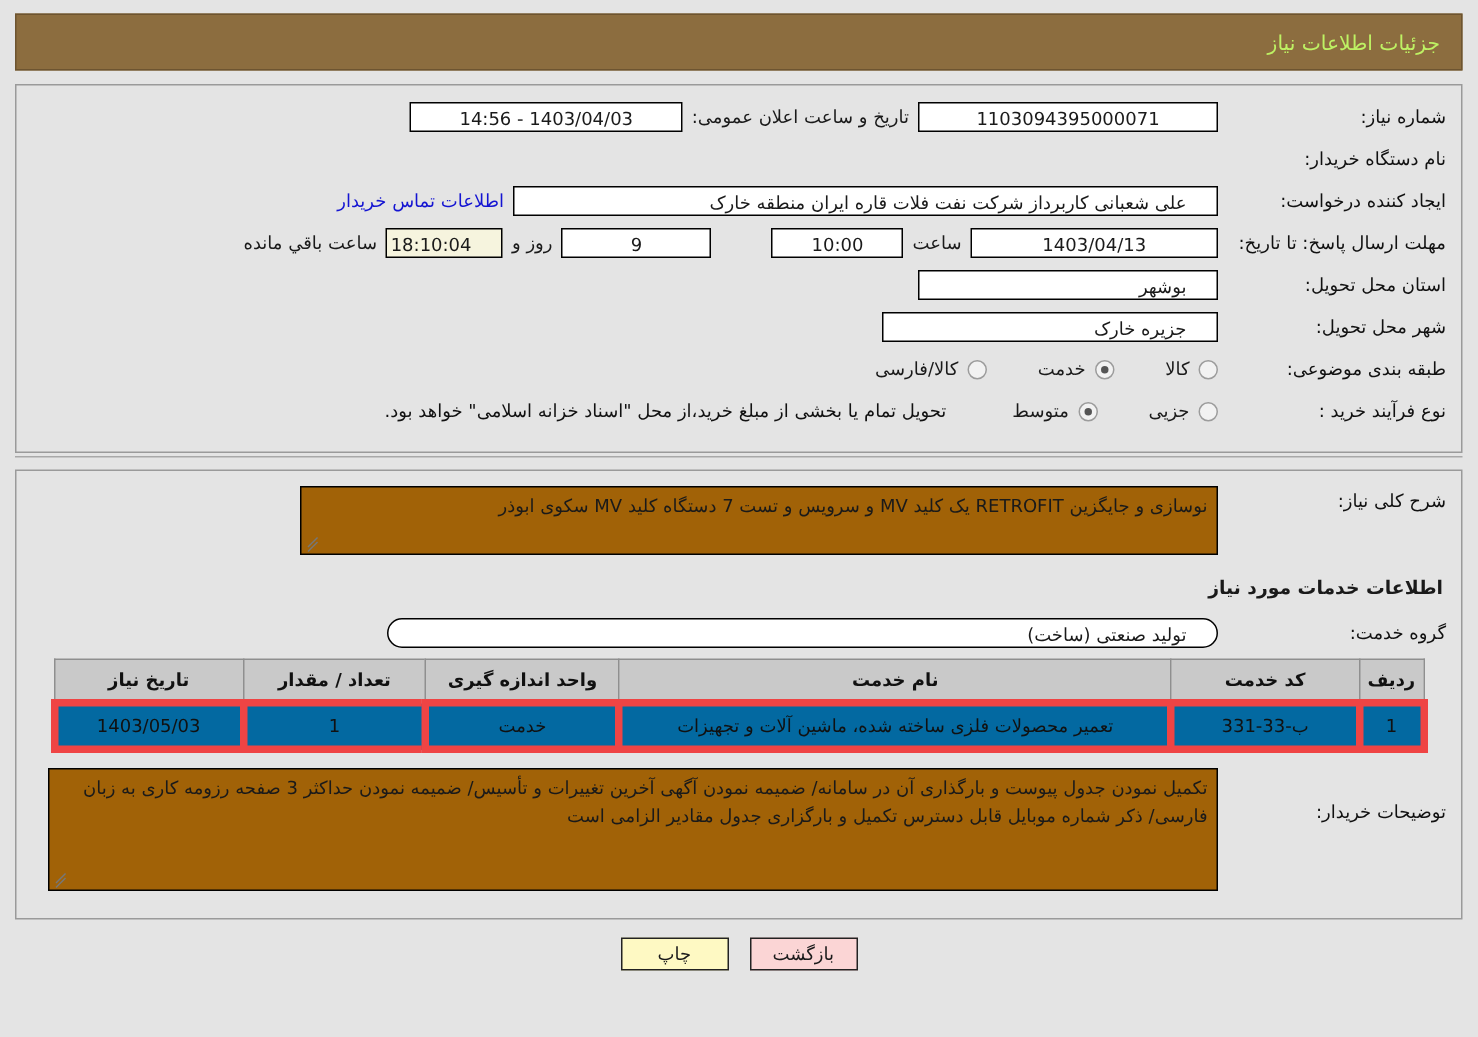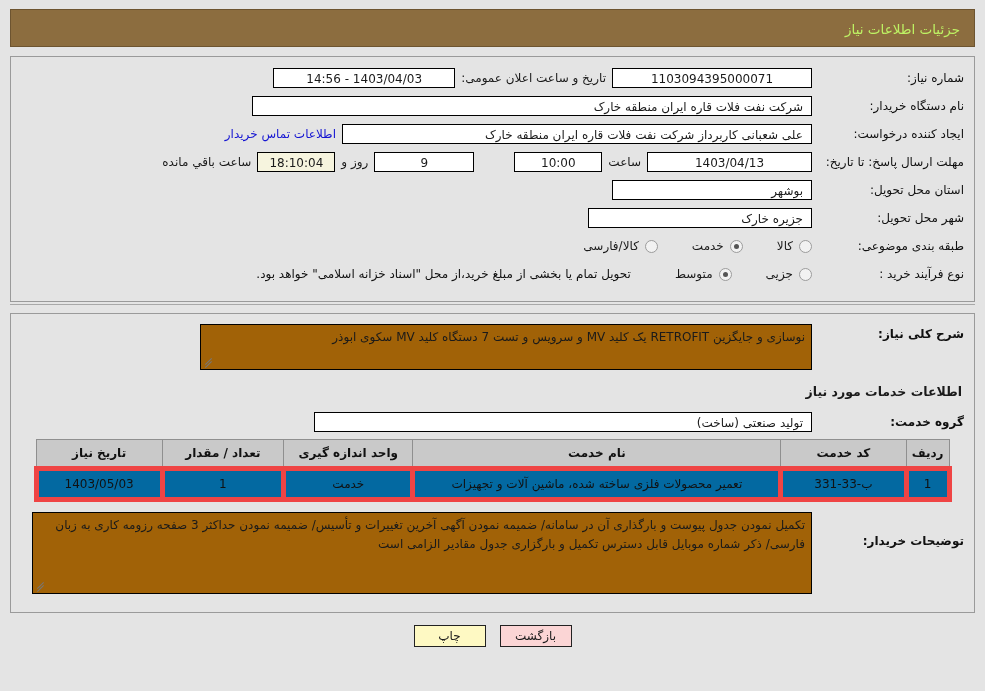--- a/index.html
+++ b/index.html
@@ -100,36 +100,36 @@
   }
   .lbl.two-line { line-height: 14px; }
   .field {
     background: #ffffff;
     border: 1px solid #000000;
     height: 20px;
     line-height: 20px;
     font-size: 12px;
     text-align: center;
     box-sizing: border-box;
-    padding: 0 8px;
+    padding: 0 20px;
     overflow: hidden;
     white-space: nowrap;
   }
   .field.rt { text-align: right; }
   .f-need-no  { width: 200px; }
   .f-org      { width: 560px; }
   .f-creator  { width: 470px; }
   .f-date     { width: 165px; }
   .f-time     { width: 88px; }
   .f-days     { width: 100px; }
   .f-count    { width: 78px; background: #f6f4de; }
   .f-prov     { width: 200px; }
   .f-city     { width: 224px; margin-left: 32px; }
   .f-pubdate  { width: 182px; }
-  .f-group    { width: 498px; }
+  .f-group    { width: 554px; border-radius: 10px; }
 
   .inline-lbl {
     font-size: 12px;
     padding: 0 6px;
     white-space: nowrap;
   }
   .link {
     color: #1414d2;
     font-size: 12px;
     padding: 0 6px;
@@ -213,21 +213,21 @@
   .b-desc { height: 46px; width: 612px; }
   .b-remarks { height: 82px; width: 780px; }
 
   .section-title {
     font-size: 12.5px;
     font-weight: bold;
     text-align: right;
     margin: 14px 0 12px 0;
     padding-right: 2px;
   }
-  .lbl-bold { font-weight: bold; }
+  .lbl-bold { font-weight: normal; }
 
   
   table.grid {
     border-collapse: collapse;
     width: 918px;
     margin: 6px auto 10px auto;
     font-size: 12px;
   }
   table.grid th {
     background: #c9c9c9;
@@ -302,21 +302,20 @@
 
     <div class="row">
       <div class="lbl">شماره نیاز:</div>
       <div class="field f-need-no">1103094395000071</div>
       <div class="inline-lbl">تاریخ و ساعت اعلان عمومی:</div>
       <div class="field f-pubdate">1403/04/03 - 14:56</div>
     </div>
 
     <div class="row">
       <div class="lbl">نام دستگاه خریدار:</div>
-      <div class="field f-org rt">شرکت نفت فلات قاره ایران منطقه خارک</div>
     </div>
 
     <div class="row">
       <div class="lbl">ایجاد کننده درخواست:</div>
       <div class="field f-creator rt">علی شعبانی کاربرداز شرکت نفت فلات قاره ایران منطقه خارک</div>
       <div class="link">اطلاعات تماس خریدار</div>
     </div>
 
     <div class="row">
       <div class="lbl two-line">مهلت ارسال پاسخ: تا تاریخ:</div>

